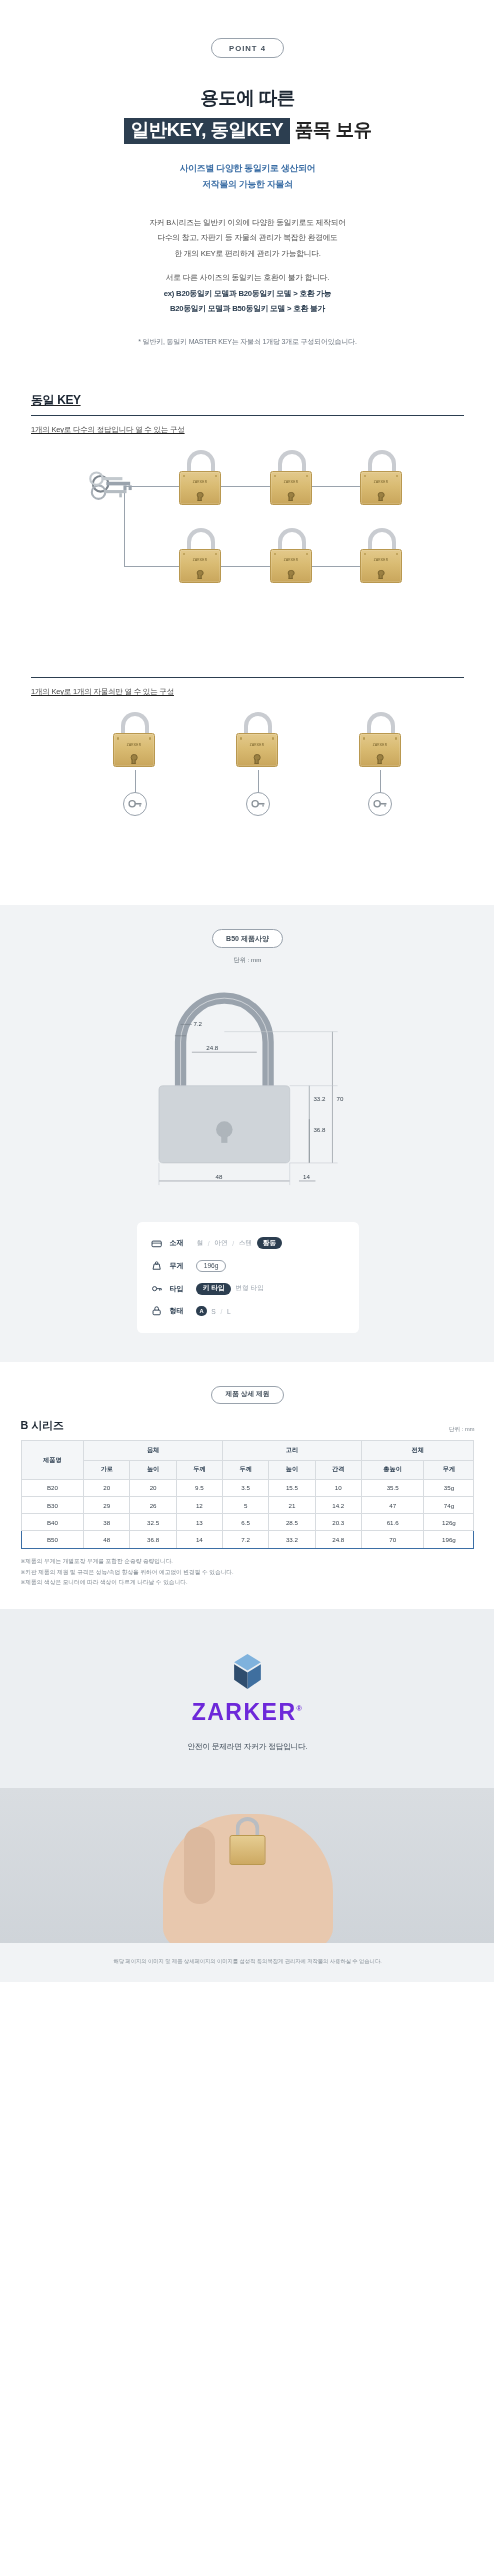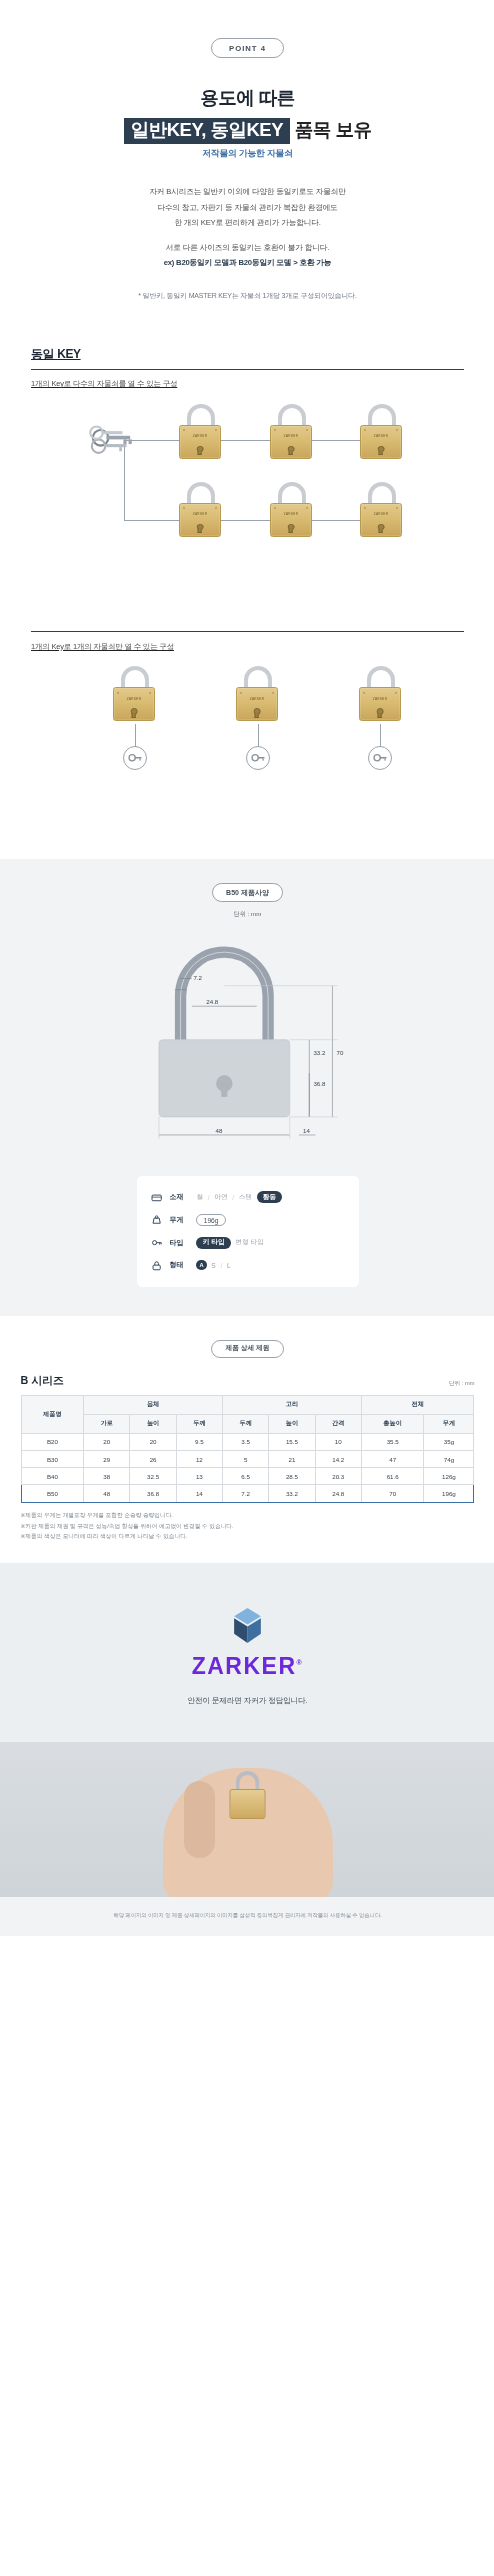--- a/index.html
+++ b/index.html
@@ -181,38 +181,40 @@
 
   <section class="sec-point">
     <div class="pill">POINT 4</div>
 
     <div class="pt-head">용도에 따른</div>
     <div class="pt-head-2">
       <span class="hl">일반KEY, 동일KEY</span>
       <span>품목 보유</span>
     </div>
 
+    <div class="pt-sub">사이즈별 다양한 동일키로 생산되어</div>
     <div class="pt-sub2">저작물의 가능한 자물쇠</div>
 
     <div class="pt-body">
-      <div>자커 B시리즈는 일반키 이외에 다양한 동일키로도 자물쇠만</div>
+      <div>자커 B시리즈는 일반키 이외에 다양한 동일키로도 제작되어</div>
       <div>다수의 창고, 자판기 등 자물쇠 관리가 복잡한 환경에도</div>
       <div>한 개의 KEY로 편리하게 관리가 가능합니다.</div>
       <div style="height:9.3px"></div>
       <div>서로 다른 사이즈의 동일키는 호환이 불가 합니다.</div>
       <div class="strong">ex) B20동일키 모델과 B20동일키 모델 &gt; 호환 가능</div>
+      <div class="strong">B20동일키 모델과 B50동일키 모델 &gt; 호환 불가</div>
     </div>
 
     <div class="pt-note">* 일반키, 동일키 MASTER KEY는 자물쇠 1개당 3개로 구성되어있습니다.</div>
   </section>
 
   <section class="sec-key">
     <div class="key-title">동일 KEY</div>
     <div class="key-rule"></div>
-    <div class="key-desc">1개의 Key로 다수의 자물쇠를 열 수 있는 구성</div>
+    <div class="key-desc">1개의 Key로 다수의 정답입니다 열 수 있는 구성</div>
 
     <div class="diagram">
 
       <div class="connector conn-h" style="left:93px; top:36px; width:258px;"></div>
       <div class="connector conn-h" style="left:93px; top:116px; width:258px;"></div>
       <div class="connector conn-v" style="left:93px; top:36px; height:80px;"></div>
       <div class="connector conn-v" style="left:170px; top:36px; height:7.2px;"></div>
       <div class="connector conn-v" style="left:260px; top:36px; height:7.2px;"></div>
       <div class="connector conn-v" style="left:350px; top:36px; height:7.2px;"></div>
       <div class="connector conn-v" style="left:170px; top:109px; height:7.2px;"></div>

